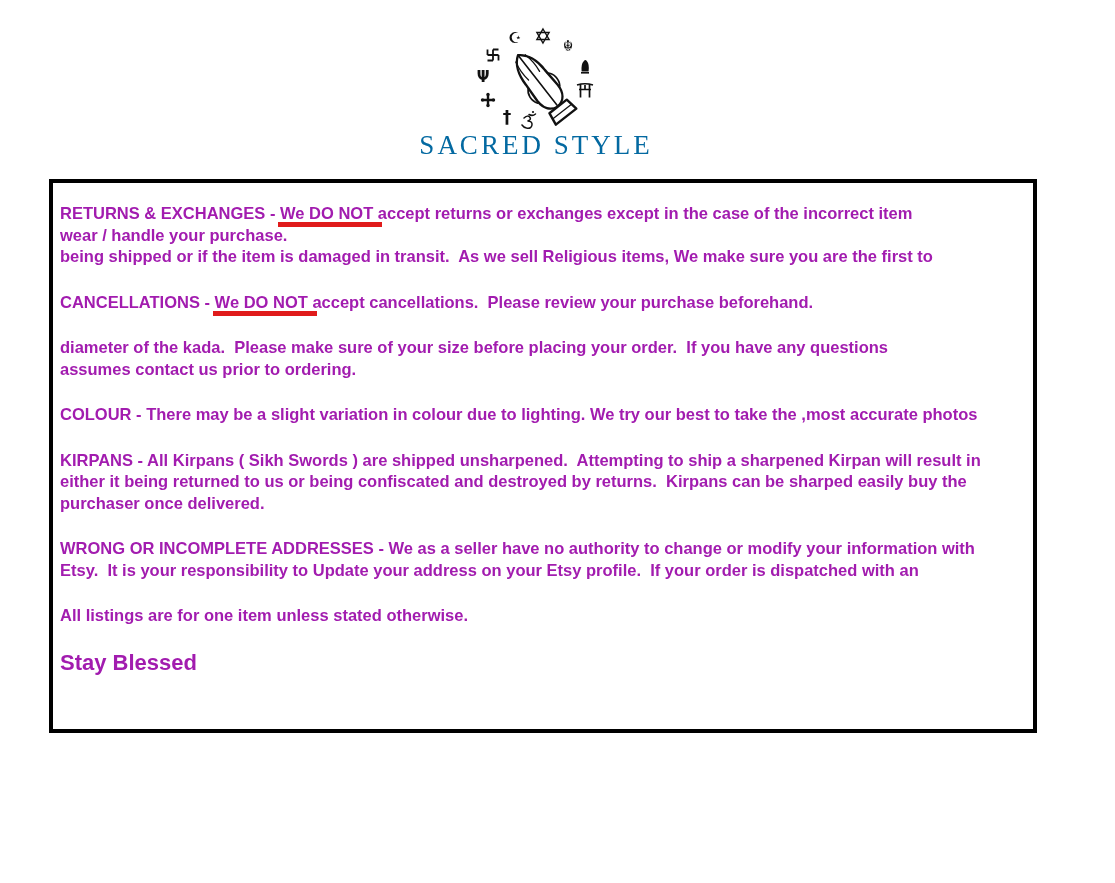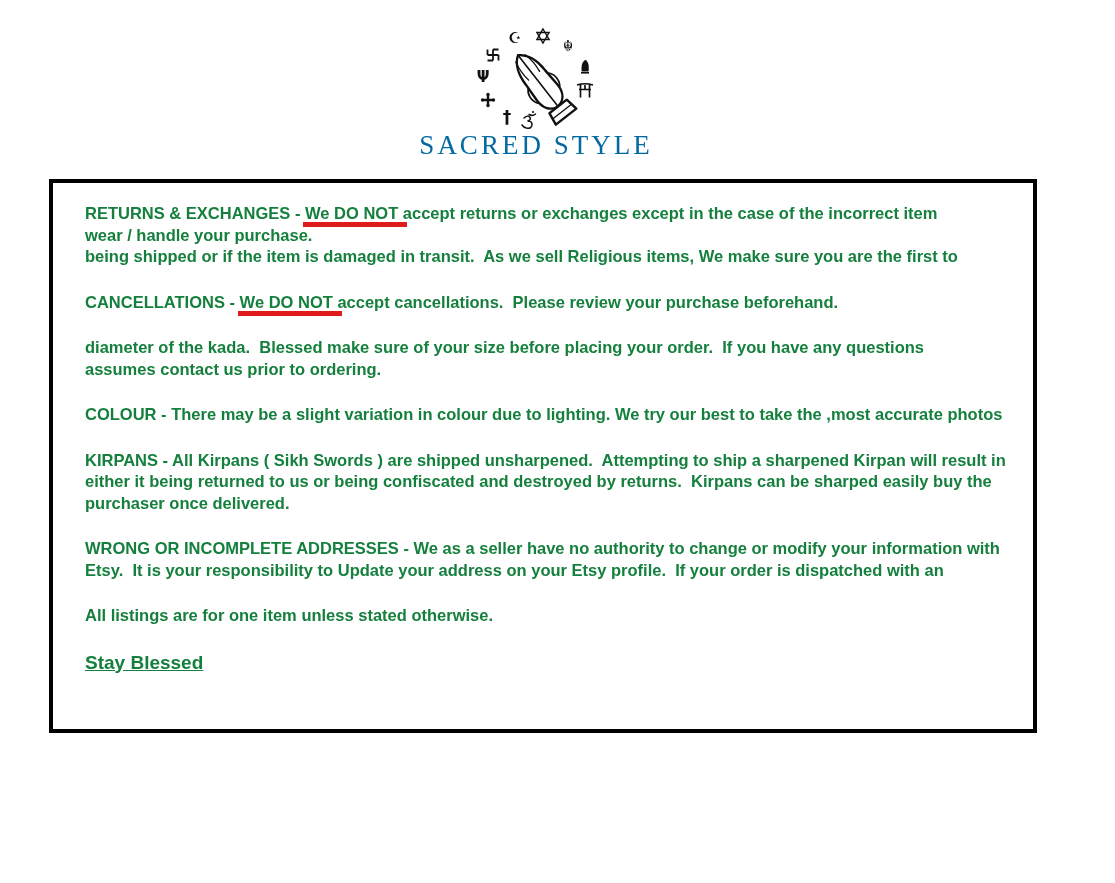--- a/index.html
+++ b/index.html
@@ -14,42 +14,42 @@
   .wordmark {
     position: absolute; left: 386px; top: 130px; width: 300px;
     text-align: center; white-space: nowrap;
     font-family: "Liberation Serif", "DejaVu Serif", serif;
     font-size: 27px; letter-spacing: 3px; color: #0369a1;
   }
   .policy-box {
     position: absolute; left: 49px; top: 179px;
     width: 988px; height: 554px; box-sizing: border-box;
     border: 4px solid #000000;
-    padding: 20px 0 0 32px;
-    color: #15803d;
+    padding: 20px 0 0 7px;
+    color: #a21caf;
     font-weight: bold;
     font-size: 16.5px;
     line-height: 21.5px;
   }
   .para { margin-bottom: 24px; }
   .para.gap-lg { margin-top: 6px; }
   .line { white-space: pre; }
   .hl {
     position: relative;
     text-decoration: underline;
     text-decoration-thickness: 2px;
     text-underline-offset: 2.5px;
   }
   .hl::after {
     content: "";
     position: absolute;
     left: -2px; right: -9px; bottom: -5px; height: 5px;
     background: var(--red, #e01b1b);
   }
-  .signoff { font-size: 19px; line-height: 23px; text-decoration: underline; }
+  .signoff { font-size: 22px; line-height: 23px; }
   svg text { font-family: "DejaVu Sans", sans-serif; }
 </style>
 </head>
 <body>
 
 <div>
   <svg class="emblem" width="165" height="112" viewBox="0 0 165 112">
     <g fill="#111111" stroke="none">
       <text x="60" y="23" font-size="15" font-weight="bold" text-anchor="middle">☪</text>
       <text x="113" y="31" font-size="15" font-weight="bold" text-anchor="middle">☬</text>
@@ -107,21 +107,21 @@
     <div class="line"><span>RETURNS &amp; EXCHANGES - </span><span class="hl">We DO NOT</span><span> accept returns or exchanges except in the case of the incorrect item</span></div>
     <div class="line">wear / handle your purchase.</div>
     <div class="line">being shipped or if the item is damaged in transit.  As we sell Religious items, We make sure you are the first to</div>
   </div>
 
   <div class="para">
     <div class="line"><span>CANCELLATIONS - </span><span class="hl">We DO NOT</span><span> accept cancellations.  Please review your purchase beforehand.</span></div>
   </div>
 
   <div class="para">
-    <div class="line">diameter of the kada.  Blessed make sure of your size before placing your order.  If you have any questions</div>
+    <div class="line">diameter of the kada.  Please make sure of your size before placing your order.  If you have any questions</div>
     <div class="line">assumes contact us prior to ordering.</div>
   </div>
 
   <div class="para gap-lg">
     <div class="line">COLOUR - There may be a slight variation in colour due to lighting. We try our best to take the ,most accurate photos</div>
   </div>
 
   <div class="para">
     <div class="line">KIRPANS - All Kirpans ( Sikh Swords ) are shipped unsharpened.  Attempting to ship a sharpened Kirpan will result in</div>
     <div class="line">either it being returned to us or being confiscated and destroyed by returns.  Kirpans can be sharped easily buy the</div>

